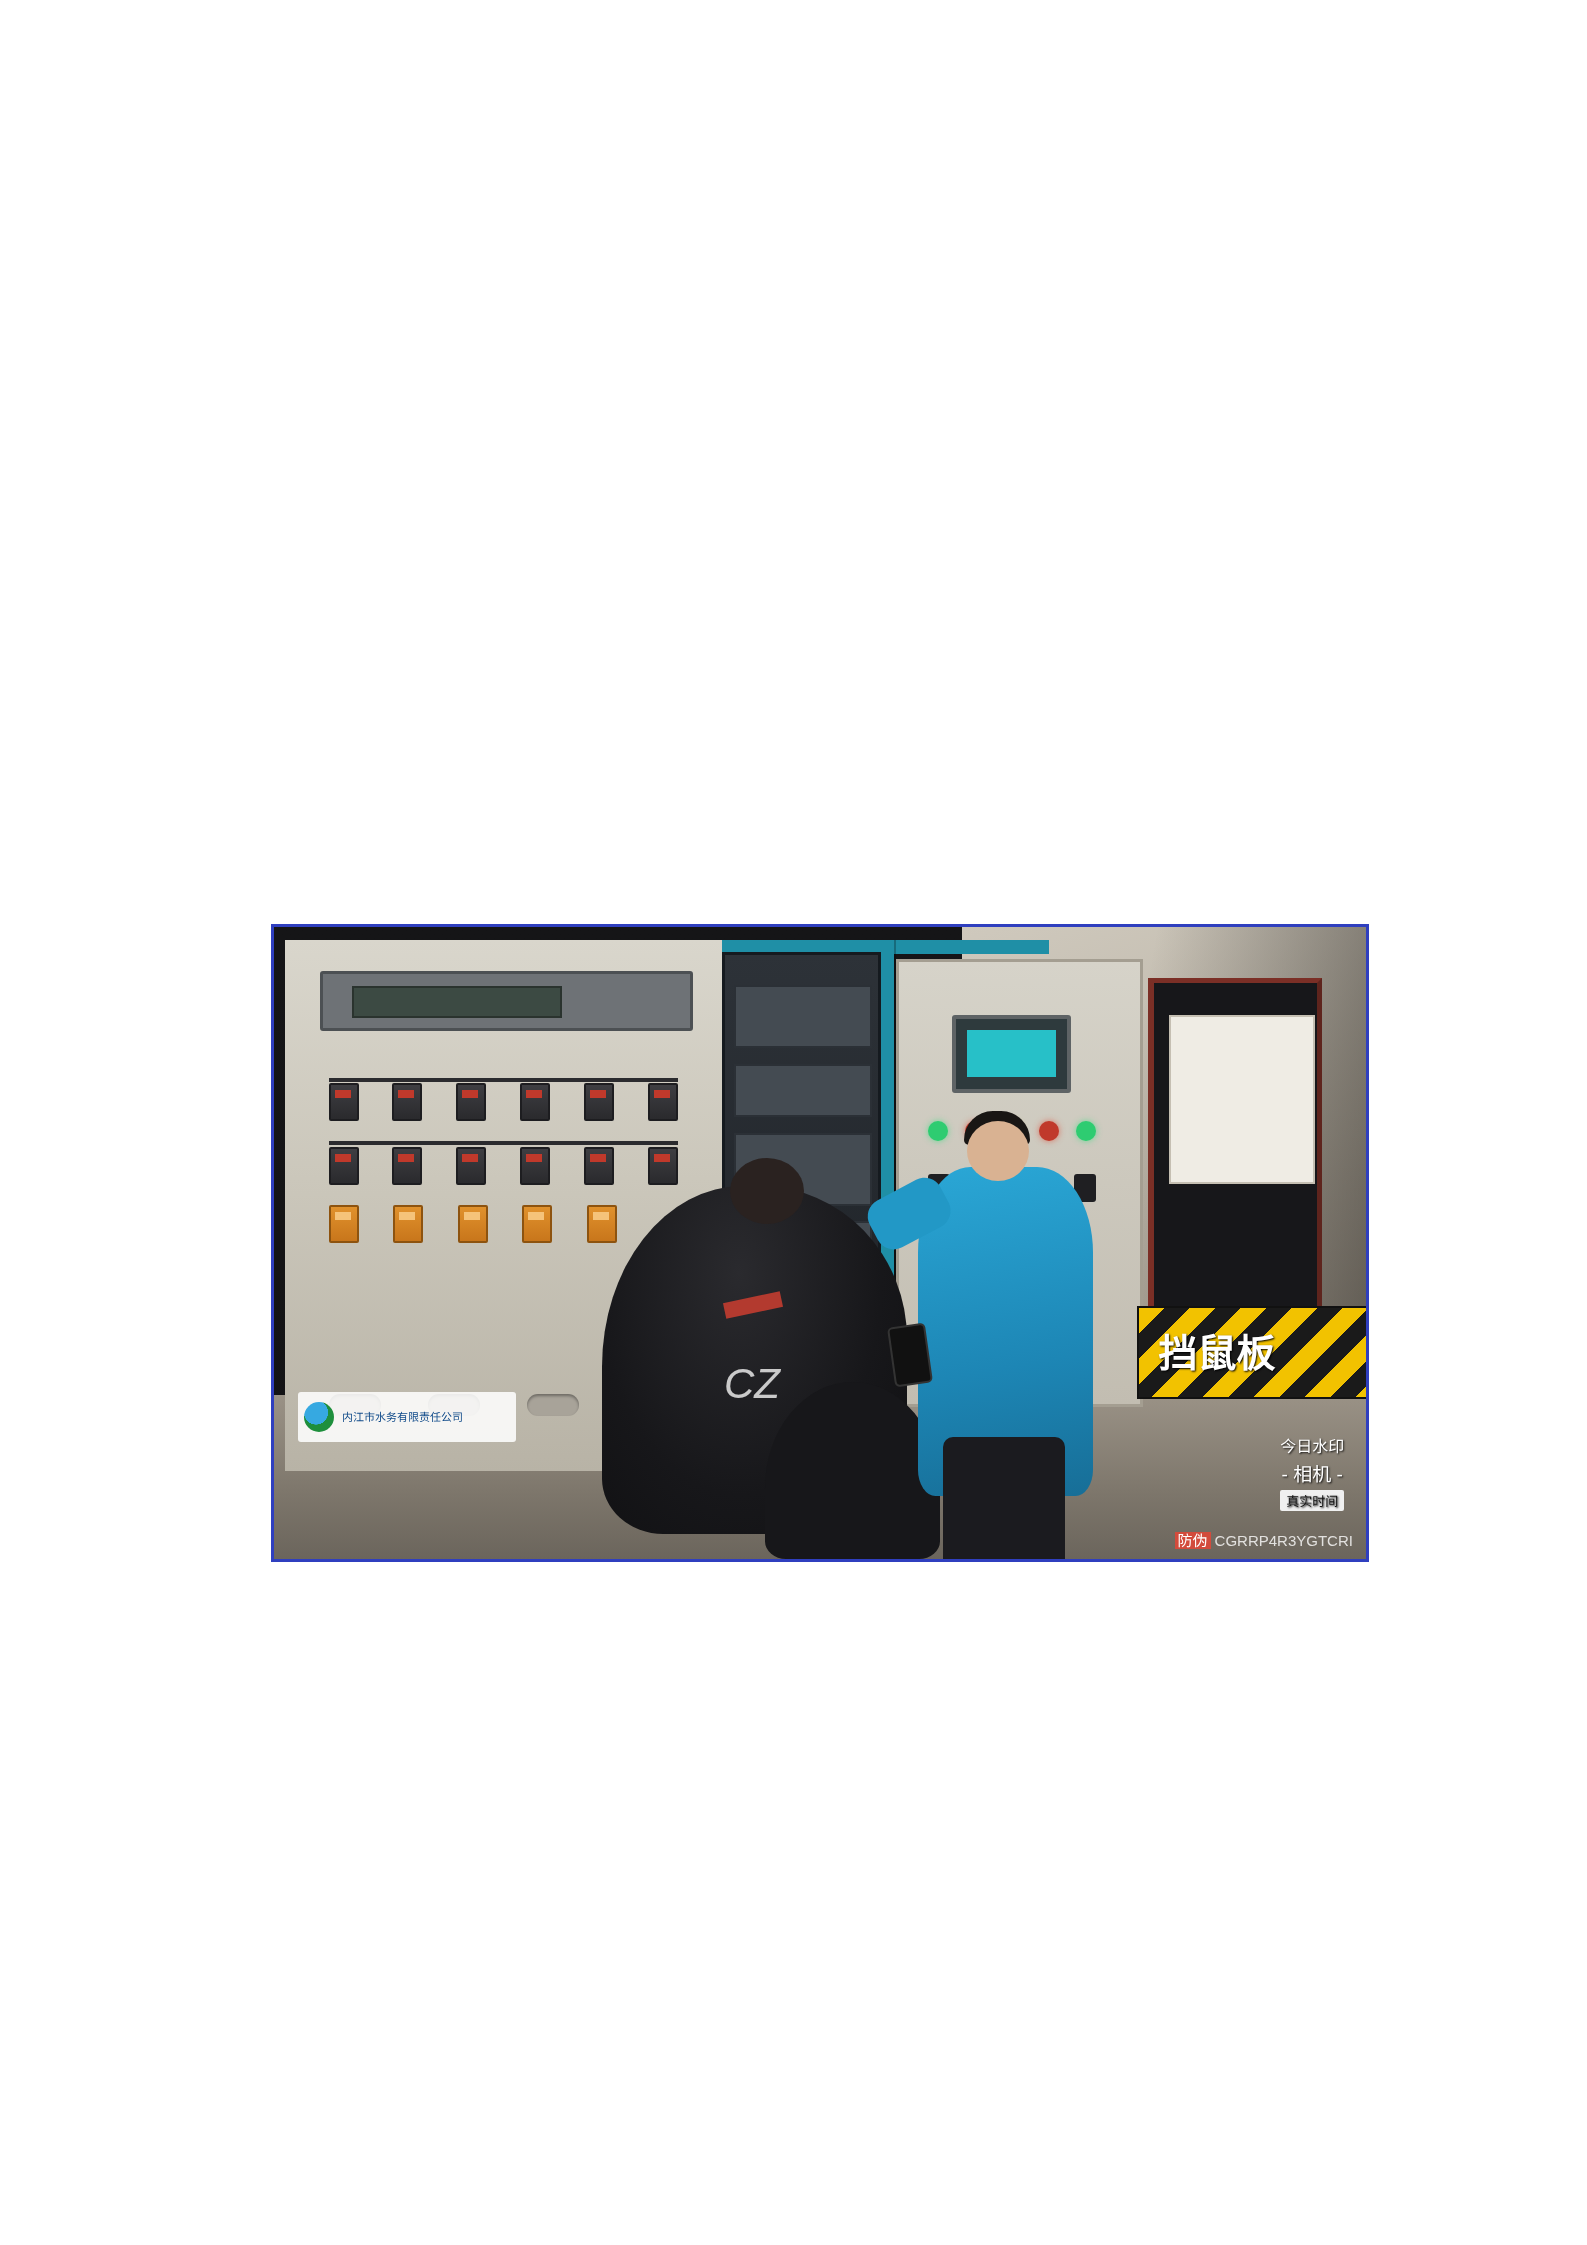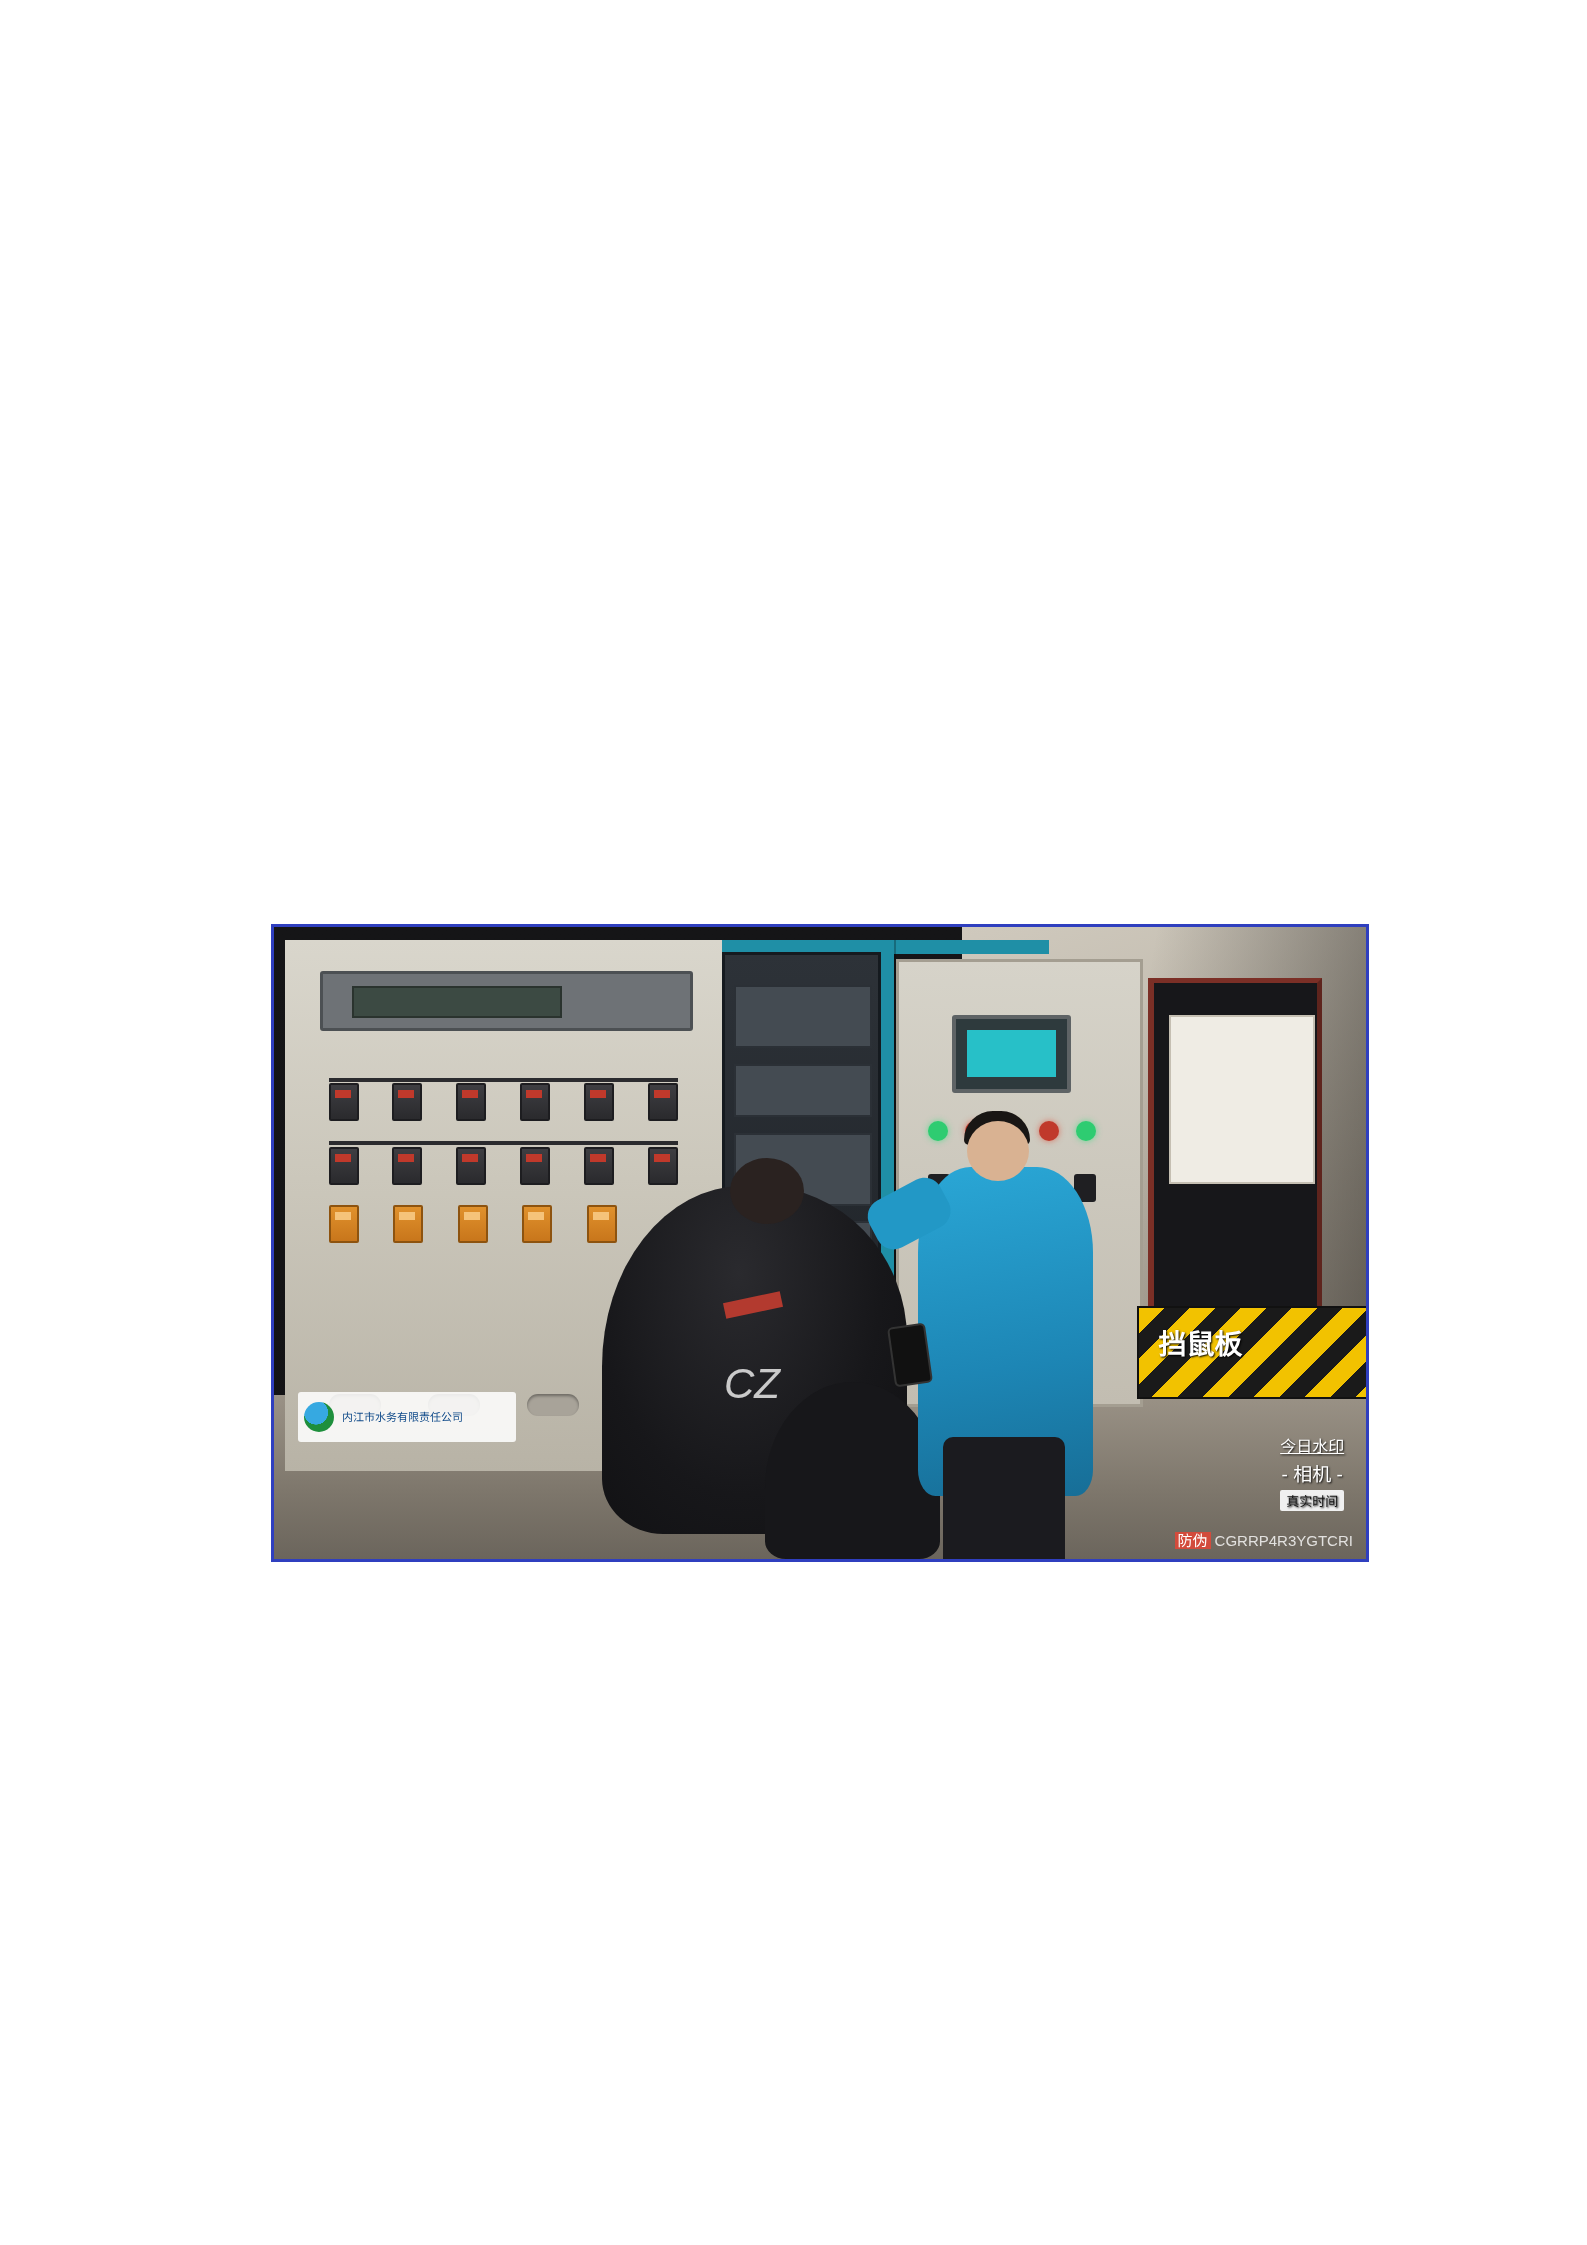--- a/index.html
+++ b/index.html
@@ -389,21 +389,21 @@
     width: 21%;
     height: 14%;
     background: repeating-linear-gradient(135deg, #f2c200 0 18px, #1a1a1a 18px 36px);
     border: 2px solid #111;
   }
   .rat-text {
     position: absolute;
     left: 81%;
     top: 62.5%;
     font-family: "Liberation Sans", sans-serif;
-    font-size: 28px;
+    font-size: 39px;
     color: #ffffff;
     font-weight: bold;
     text-shadow: 1px 1px 2px #000;
   }
   
   .wm-logo {
     position: absolute;
     left: 2.2%;
     top: 73.5%;
     width: 20%;
@@ -458,21 +458,21 @@
   }
   .wm-brand {
     position: absolute;
     right: 2%;
     top: 80%;
     text-align: center;
     font-family: "Liberation Sans", sans-serif;
     color: #ffffff;
     text-shadow: 1px 1px 2px rgba(0,0,0,.9);
   }
-  .wm-brand .b1 { font-size: 16px; text-decoration: underline; }
+  .wm-brand .b1 { font-size: 16px; }
   .wm-brand .b2 { font-size: 19px; margin-top: 2px; }
   .wm-brand .b3 {
     display: inline-block;
     margin-top: 4px;
     font-size: 13px;
     color: #111;
     background: #f0f0f0;
     padding: 1px 6px;
     border-radius: 2px;
   }

